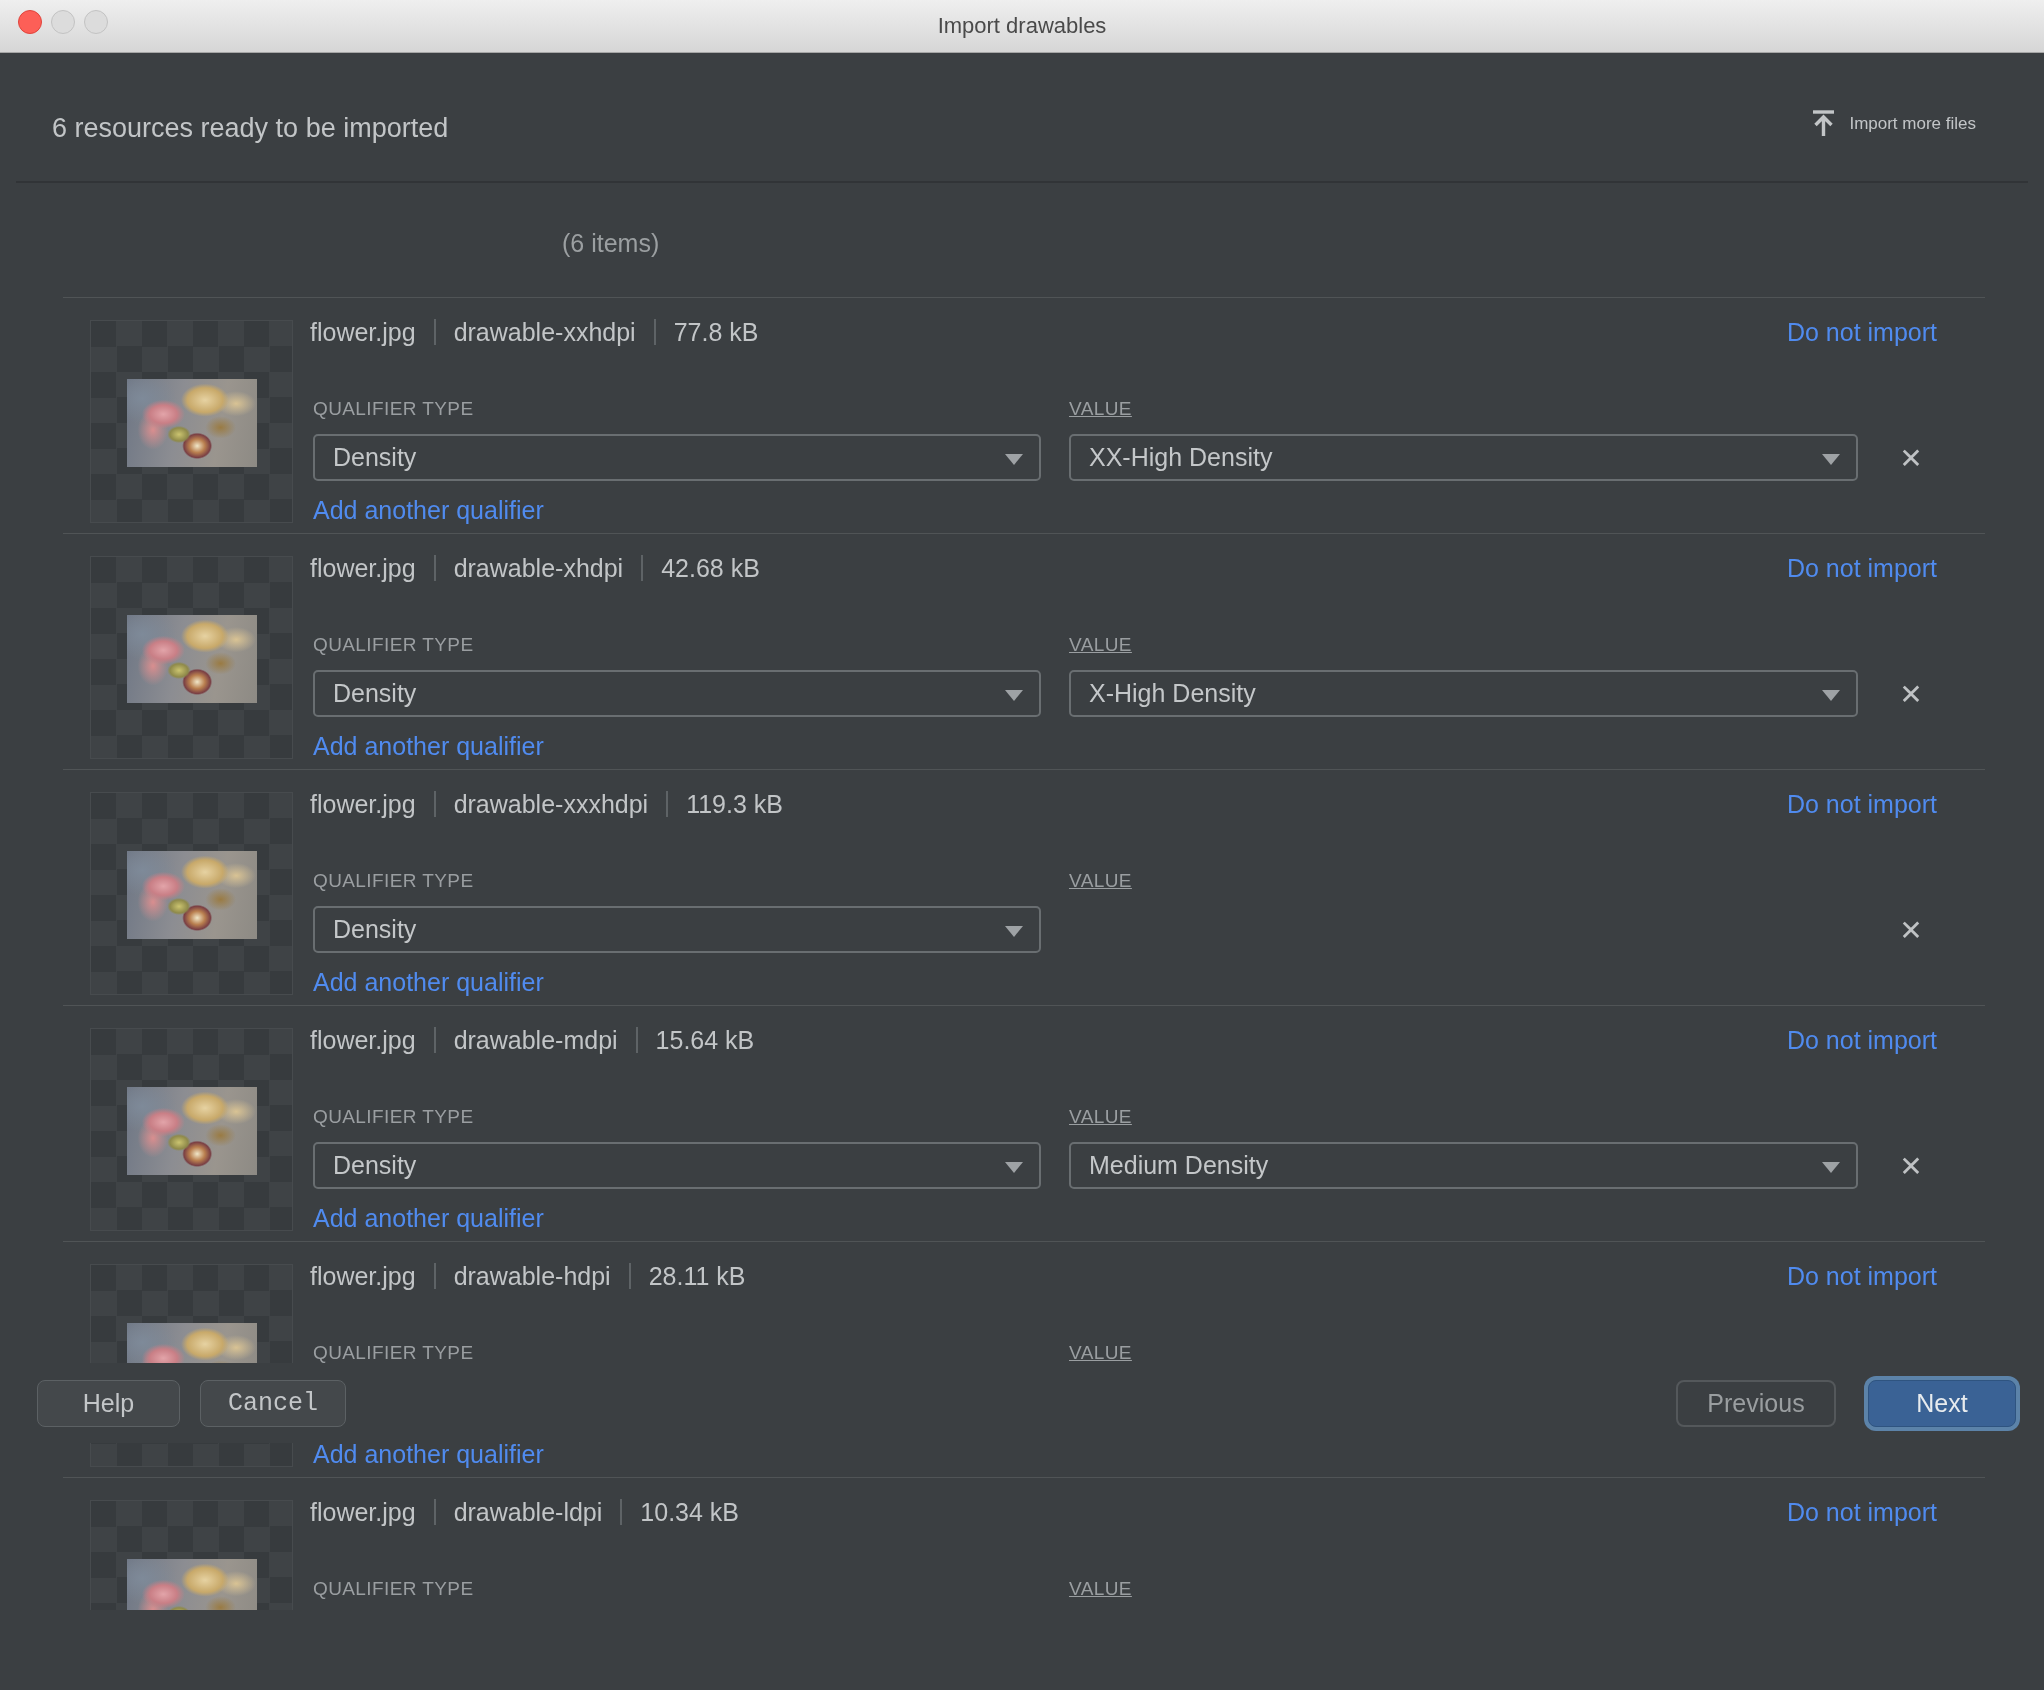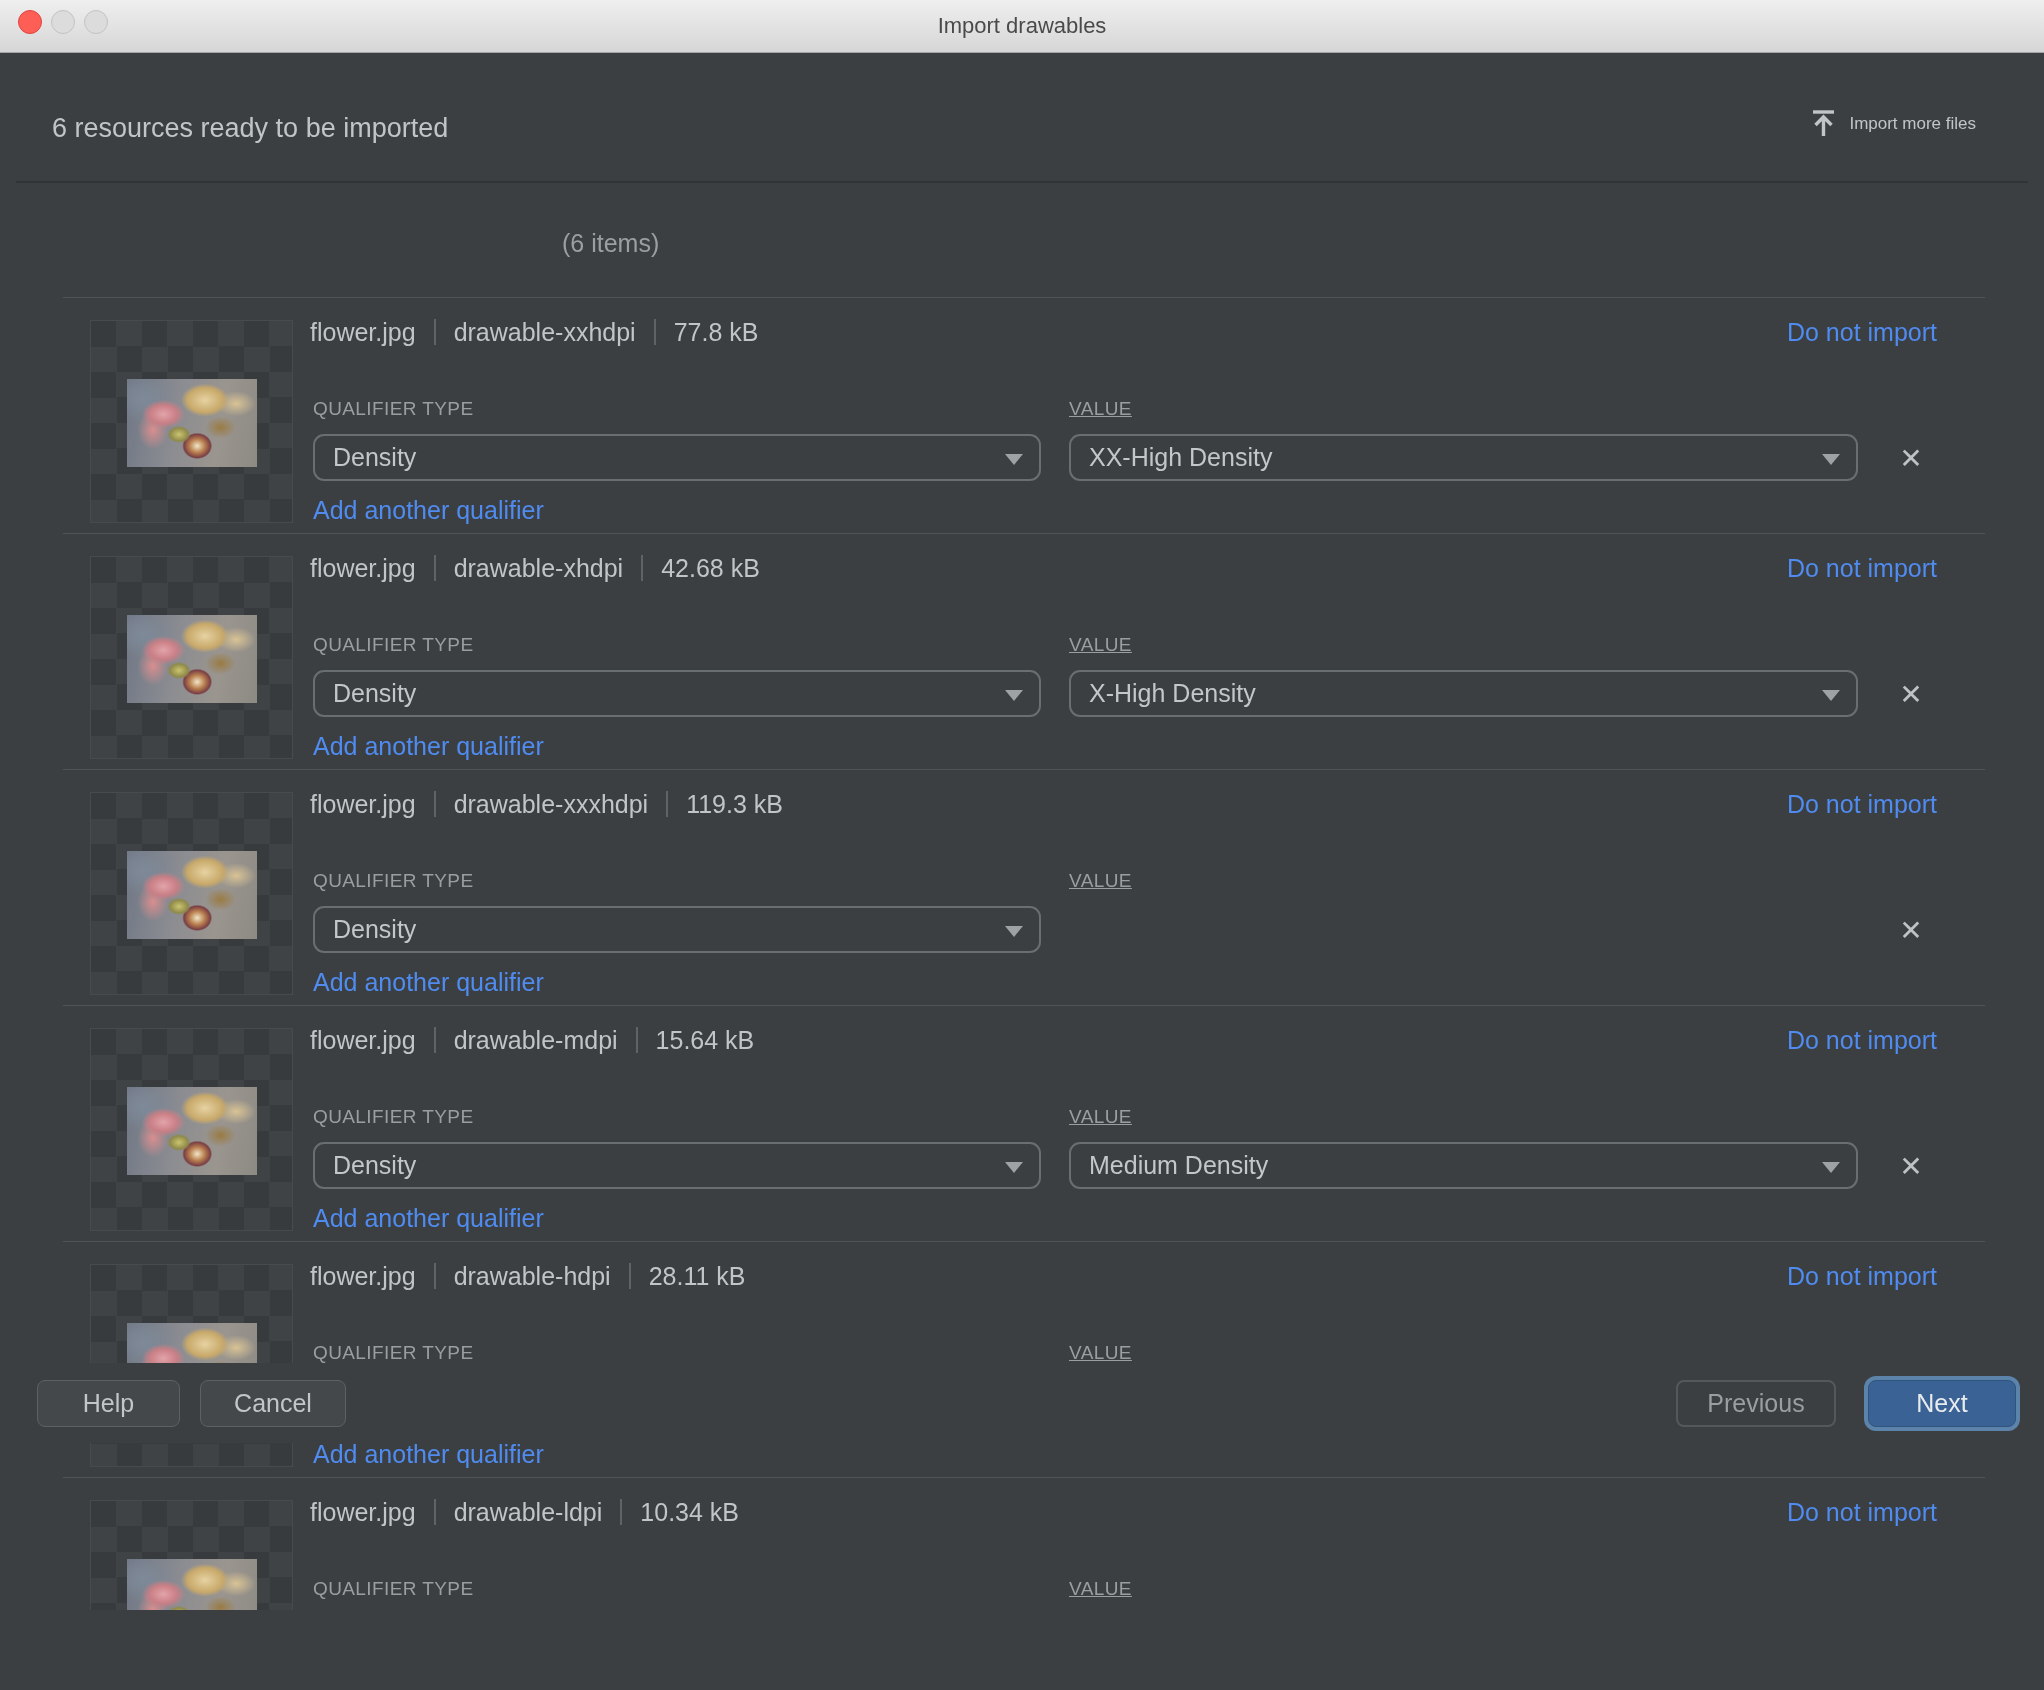--- a/index.html
+++ b/index.html
@@ -61,42 +61,42 @@
               display:flex; justify-content:space-between; align-items:center; }
   .file-meta { display:flex; align-items:center; font-size:25px; color:#C2C5C7; }
   .meta-sep { width:0; height:26px; border-left:2px solid #5E6366; margin:0 18px; }
 
   .blue-link { font-size:25px; color:#508BEF; cursor:default; text-decoration:none; }
 
   .field-label { position:absolute; top:100px; font-size:19px; color:#9A9EA1; letter-spacing:0.4px; }
   .lbl-type  { left:250px; }
   .lbl-value { left:1006px;text-decoration:underline; }
 
-  .select { position:absolute; top:136px; height:47px; border:2px solid #696E71; border-radius:11px;
+  .select { position:absolute; top:136px; height:47px; border:2px solid #696E71; border-radius:5px;
             background:#3B3F42; display:flex; align-items:center; padding:0 18px;
             font-size:25px; color:#C4C7C9; cursor:default; }
   .sel-type  { left:250px;  width:728px; }
   .sel-value { left:1006px; width:789px; }
   .sel-arrow { position:absolute; right:16px; top:18px; width:0; height:0;
                border-left:9px solid transparent; border-right:9px solid transparent;
                border-top:11px solid #9EA2A5; }
 
   .remove { position:absolute; left:1828px; top:140px; width:40px; height:40px;
             display:flex; align-items:center; justify-content:center;
             font-size:28px; color:#BFC2C4; cursor:default; }
 
   .add-link { position:absolute; left:250px; top:198px; }
 
   
   .footer { position:absolute; left:0; right:0; bottom:0; height:80px; background:#3B3F42; z-index:5;
             display:flex; align-items:center; }
   .btn { height:47px; border-radius:8px; font-size:25px; display:flex; align-items:center;
          justify-content:center; cursor:default; }
   .btn-help   { position:absolute; left:37px;  width:143px; background:#44484B; border:1px solid #5C6164; color:#C3C6C8; }
-  .btn-cancel { position:absolute; left:200px; width:146px; background:#44484B; border:1px solid #5C6164; color:#C3C6C8; }
+  .btn-cancel { position:absolute; left:200px; width:146px; background:#44484B; border:1px solid #5C6164; color:#C3C6C8;font-family:Liberation Mono, monospace; }
   .btn-prev   { position:absolute; right:208px; width:160px; background:transparent; border:2px solid #54585B; color:#9A9EA0; }
   .btn-next   { position:absolute; right:28px;  width:148px; background:#3A6295; border:1px solid #2F5480;
                 color:#E7EBEE; box-shadow:0 0 0 4px #5C83A9; }
 </style>
 </head>
 <body>
 
 <div class="window">
 
   <div class="titlebar">

